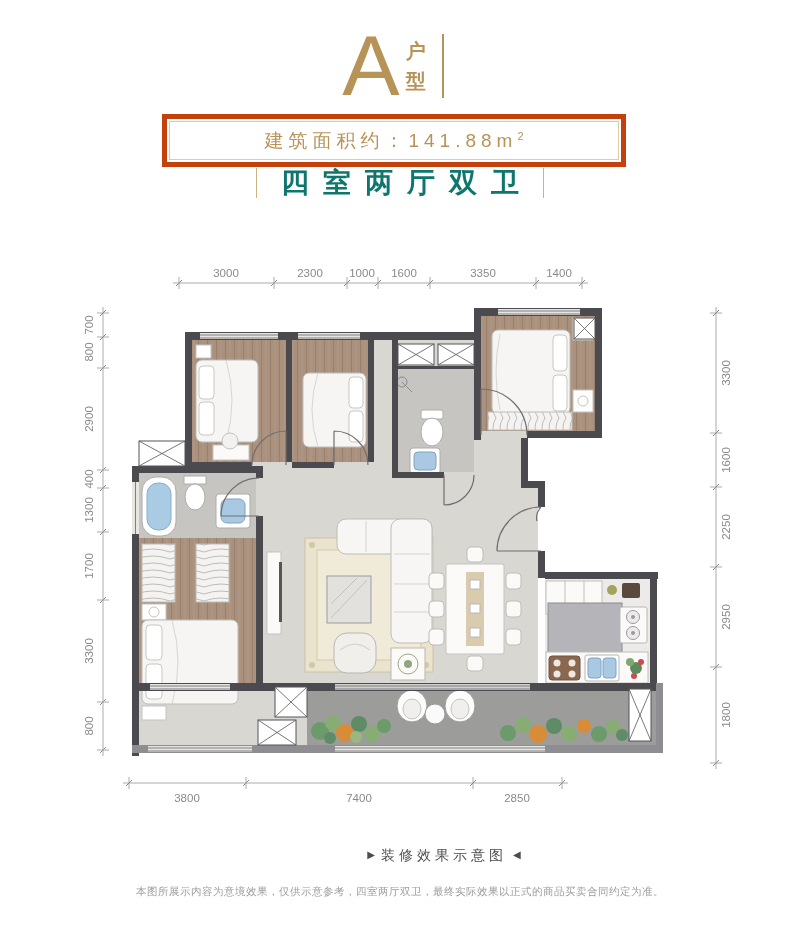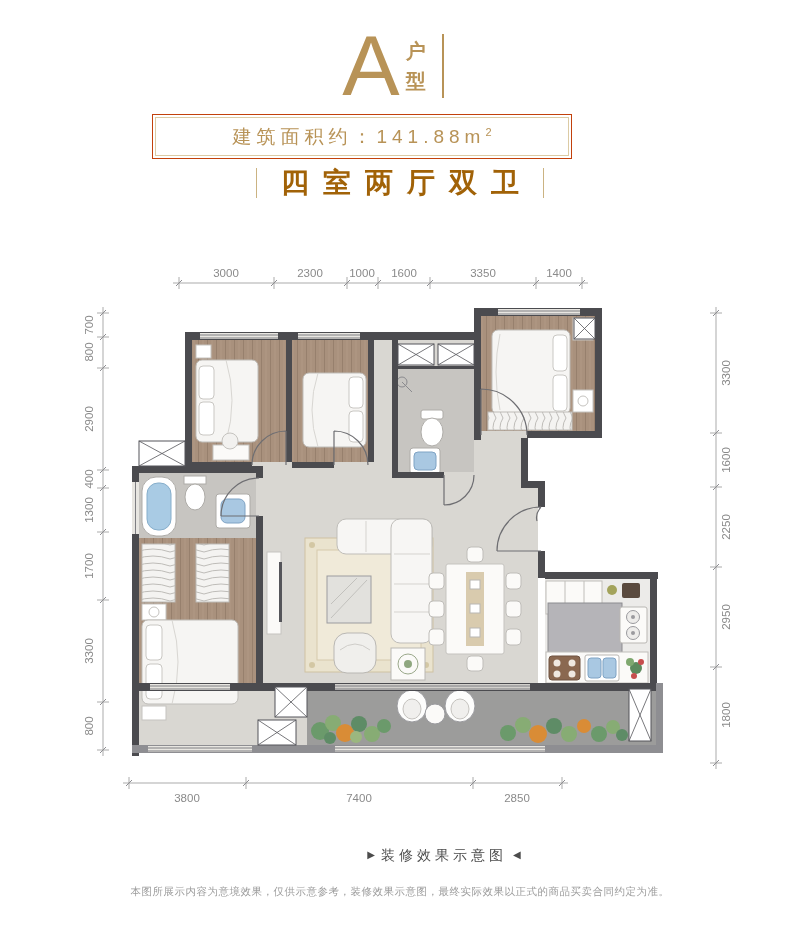--- a/index.html
+++ b/index.html
@@ -7,28 +7,28 @@
         font-family:"Liberation Sans",sans-serif;margin:0 auto;}
   
   .title-row{position:absolute;top:26px;left:0;right:0;display:flex;justify-content:center;
              align-items:flex-start;}
   .type-letter{font-size:86px;line-height:78px;font-weight:300;color:#B89357;}
   .type-stack{display:flex;flex-direction:column;font-size:20px;line-height:1.5;color:#B89357;
               margin:10px 0 0 6px;font-weight:bold;font-family:"Liberation Serif",serif;}
   .title-divider{width:2px;height:64px;background:#B89357;margin:8px 14px 0 16px;}
   .type-name{font-size:62px;line-height:72px;font-weight:bold;color:#B89357;letter-spacing:10px;
              font-family:"Liberation Serif",serif;}
-  .area-box{position:absolute;top:114px;left:152px;width:420px;border:1px solid #c2410c;padding:2px;box-sizing:border-box;}
+  .area-box{position:absolute;top:114px;left:162px;width:464px;border:5px solid #c2410c;padding:2px;box-sizing:border-box;}
   .area-box-inner{border:1px solid #DCCBA4;padding:6px 0 5px;text-align:center;color:#B89357;
                   font-size:19px;letter-spacing:5px;}
   .area-box-inner sup{font-size:11px;letter-spacing:0;}
   .layout-row{position:absolute;top:164px;left:0;right:0;display:flex;justify-content:center;
               align-items:center;gap:10px;}
   .layout-bar{width:1px;height:30px;background:#CBB382;}
-  .layout-text{font-size:28px;font-weight:bold;color:#a16207;letter-spacing:14px;text-indent:14px;
+  .layout-text{font-size:28px;font-weight:bold;color:#0f766e;letter-spacing:14px;text-indent:14px;
                font-family:"Liberation Serif",serif;}
   
   .plan-svg{position:absolute;left:0;top:0;width:800px;height:933px;}
   .dim-label{font:11.5px "Liberation Sans",sans-serif;fill:#8A8A8A;}
   
   .caption-row{position:absolute;top:847px;width:100%;text-align:center;color:#4C4C4C;
                font-size:14px;letter-spacing:4px;margin-left:44px;}
   .caption-arrow{font-size:10px;color:#4C4C4C;letter-spacing:0;vertical-align:2px;padding:0 6px;}
   .disclaimer{position:absolute;top:885px;width:100%;text-align:center;color:#9C9C9C;
               font-size:10.5px;letter-spacing:0.5px;}
@@ -405,15 +405,15 @@
       <text class="dim-label" x="730" y="715" text-anchor="middle" transform="rotate(-90 730 715)">1800</text>
       <text class="dim-label" x="187" y="802" text-anchor="middle">3800</text>
       <text class="dim-label" x="359" y="802" text-anchor="middle">7400</text>
       <text class="dim-label" x="517" y="802" text-anchor="middle">2850</text>
     </g>
   </svg>
 
   <div class="caption-row">
     <span class="caption-arrow">▶</span><span>装修效果示意图</span><span class="caption-arrow">◀</span>
   </div>
-  <div class="disclaimer">本图所展示内容为意境效果，仅供示意参考，装修效果示意图，最终实际效果以正式的商品买卖合同约定为准。</div>
+  <div class="disclaimer">本图所展示内容为意境效果，仅供示意参考，四室两厅双卫，最终实际效果以正式的商品买卖合同约定为准。</div>
 
 </div>
 
 </body></html>

